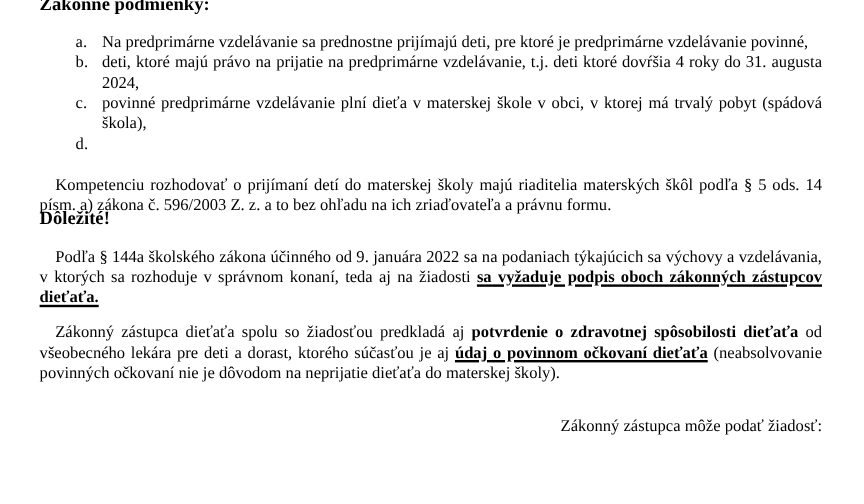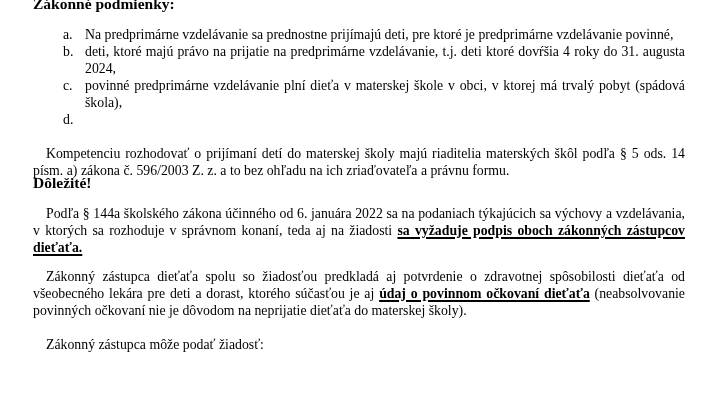--- a/index.html
+++ b/index.html
@@ -49,22 +49,22 @@
     text-align: left;
   }
   .para {
     margin: 0;
     text-indent: 13px;
     text-align: justify;
   }
   .para.competence { margin-top: 34px; }
   .para.signature  { margin-top: 14px; }
   .para.health     { margin-top: 12px; }
-  .para.apply      { margin-top: 17px; text-align: left; }
-  .bold { font-weight: normal; }
+  .para.apply      { margin-top: 27px; text-align: right; }
+  .bold { font-weight: bold; }
   .bold-underline {
     font-weight: bold;
     text-decoration: underline;
     text-decoration-thickness: 1.5px;
     text-underline-offset: 2px;
   }
 </style>
 </head>
 <body>
 
@@ -87,19 +87,19 @@
     </div>
     <div class="cond-item">
       <span class="cond-marker">d.</span>
     </div>
   </div>
 
   <p class="para competence">Kompetenciu rozhodovať o prijímaní detí do materskej školy majú riaditelia materských škôl podľa § 5 ods. 14 písm. a) zákona č. 596/2003 Z. z. a to bez ohľadu na ich zriaďovateľa a právnu formu.</p>
 
   <div class="doc-heading important">Dôležité!</div>
 
-  <p class="para signature"><span>Podľa § 144a školského zákona účinného od 6. januára 2022 sa na podaniach týkajúcich sa výchovy a vzdelávania, v ktorých sa rozhoduje v správnom konaní, teda aj na žiadosti </span><span class="bold-underline">sa vyžaduje podpis oboch zákonných zástupcov dieťaťa.</span></p>
+  <p class="para signature"><span>Podľa § 144a školského zákona účinného od 9. januára 2022 sa na podaniach týkajúcich sa výchovy a vzdelávania, v ktorých sa rozhoduje v správnom konaní, teda aj na žiadosti </span><span class="bold-underline">sa vyžaduje podpis oboch zákonných zástupcov dieťaťa.</span></p>
 
   <p class="para health"><span>Zákonný zástupca dieťaťa spolu so žiadosťou predkladá aj </span><span class="bold">potvrdenie o zdravotnej spôsobilosti dieťaťa</span><span> od všeobecného lekára pre deti a dorast, ktorého súčasťou je aj </span><span class="bold-underline">údaj o povinnom očkovaní dieťaťa</span><span> (neabsolvovanie povinných očkovaní nie je dôvodom na neprijatie dieťaťa do materskej školy).</span></p>
 
   <p class="para apply">Zákonný zástupca môže podať žiadosť:</p>
 
 </div>
 
 </body></html>

